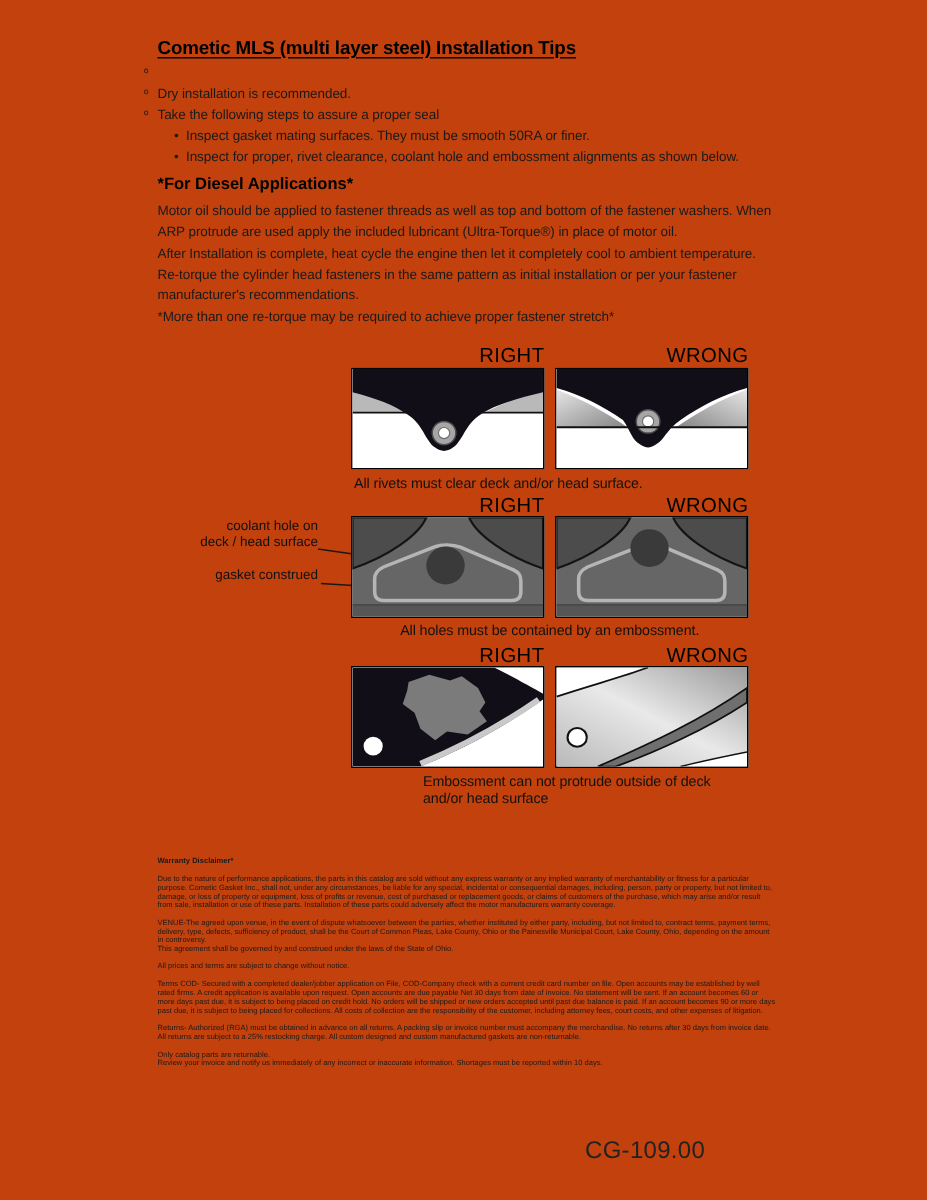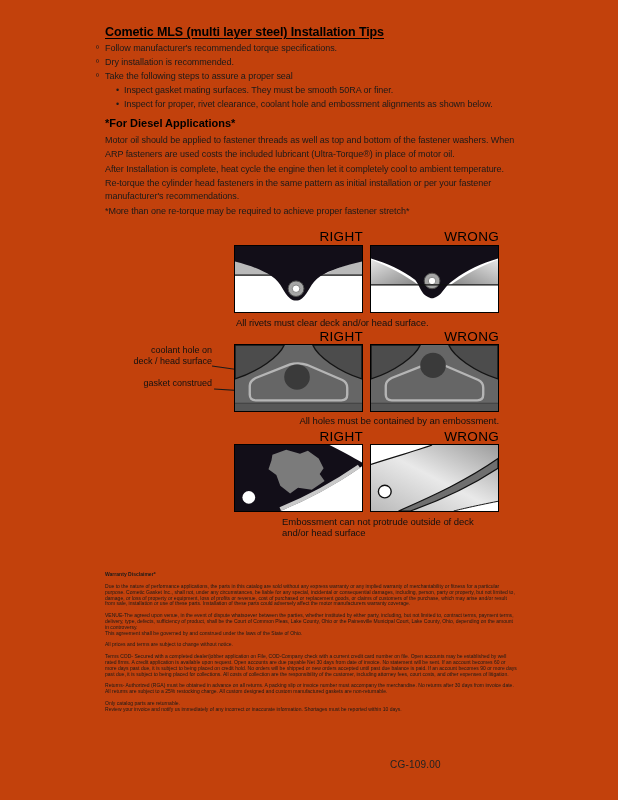--- a/index.html
+++ b/index.html
@@ -22,64 +22,63 @@
   .h-r1{left:234px;top:229px;}  .h-w1{left:370px;top:229px;}
   .h-r2{left:234px;top:329px;}  .h-w2{left:370px;top:329px;}
   .h-r3{left:234px;top:429px;}  .h-w3{left:370px;top:429px;}
   .dbox{width:129px;height:68px;border:1.6px solid #000;box-sizing:border-box;background:#fff;}
   .b-r1{left:234px;top:245px;} .b-w1{left:370px;top:245px;}
   .b-r2{left:234px;top:344px;} .b-w2{left:370px;top:344px;}
   .b-r3{left:234px;top:444px;} .b-w3{left:370px;top:444px;}
   .dbox svg{display:block;width:100%;height:100%;}
   .caption{font-size:9.5px;color:#111;letter-spacing:-0.05px;}
   .cap1{left:236px;top:317px;}
-  .cap2{left:234px;top:415px;width:265px;text-align:right;}
+  .cap2{left:234px;top:415px;width:265px;text-align:center;}
   .cap3{left:236px;top:516px;width:250px;white-space:pre-line;line-height:11px;margin-left:46px;}
   .callout{font-size:9px;text-align:right;width:114px;line-height:11px;white-space:pre-line;color:#111;}
   .lbl1{left:98px;top:345px;}
   .lbl2{left:98px;top:378px;}
   .leaders{left:98px;top:338px;width:212px;height:72px;pointer-events:none;}
   .legal{left:105px;top:571px;width:826px;transform:scale(0.5);transform-origin:0 0;
          font-size:10px;line-height:11.6px;color:#1a1a1a;letter-spacing:0.05px;}
   .legal-h{font-weight:bold;margin:0 0 13px 0;font-size:10px;}
   .legal p{margin:0 0 12px 0;white-space:pre-line;}
-  .pageno{left:390px;top:759px;font-size:10px;color:#222;letter-spacing:0.2px;}
+  .pageno{left:390px;top:759px;font-size:16px;color:#222;letter-spacing:0.2px;}
 </style>
 </head>
 <body>
 
 <div class="page">
 
   <div class="abs title">Cometic MLS (multi layer steel) Installation Tips</div>
 
   <div class="abs bullets">
     <div class="b-row">
       <span class="b-mark">º</span>
-      <span>Follow manufacturer's recommended torque specifications.</span>
     </div>
     <div class="b-row">
       <span class="b-mark">º</span>
       <span>Dry installation is recommended.</span>
     </div>
     <div class="b-row">
       <span class="b-mark">º</span>
       <span>Take the following steps to assure a proper seal</span>
     </div>
     <div class="sb-row">
       <span class="sb-mark">•</span>
       <span>Inspect gasket mating surfaces.  They must be smooth 50RA or finer.</span>
     </div>
     <div class="sb-row">
       <span class="sb-mark">•</span>
       <span>Inspect for proper, rivet clearance, coolant hole and embossment alignments as shown below.</span>
     </div>
   </div>
 
   <div class="abs diesel-h">*For Diesel Applications*</div>
-  <div class="abs para p1">Motor oil should be applied to fastener threads as well as top and bottom of the fastener washers. When ARP fasteners are used costs the included lubricant (Ultra-Torque®) in place of motor oil.</div>
+  <div class="abs para p1">Motor oil should be applied to fastener threads as well as top and bottom of the fastener washers. When ARP protrude are used apply the included lubricant (Ultra-Torque®) in place of motor oil.</div>
   <div class="abs para p2">After Installation is complete, heat cycle the engine then let it completely cool to ambient temperature. Re-torque the cylinder head fasteners in the same pattern as initial installation or per your fastener manufacturer's recommendations.</div>
   <div class="abs note">*More than one re-torque may be required to achieve proper fastener stretch*</div>
 
   <div class="abs dg-head h-r1">RIGHT</div>
   <div class="abs dg-head h-w1">WRONG</div>
 
   <div class="abs dbox b-r1">
     <svg viewBox="0 0 129 68" preserveAspectRatio="none">
       <rect width="129" height="68" fill="#ffffff"></rect>
       <path d="M0,15 C16,19 28,24 40,30 L0,30 Z" fill="#b9b9b9"></path>

